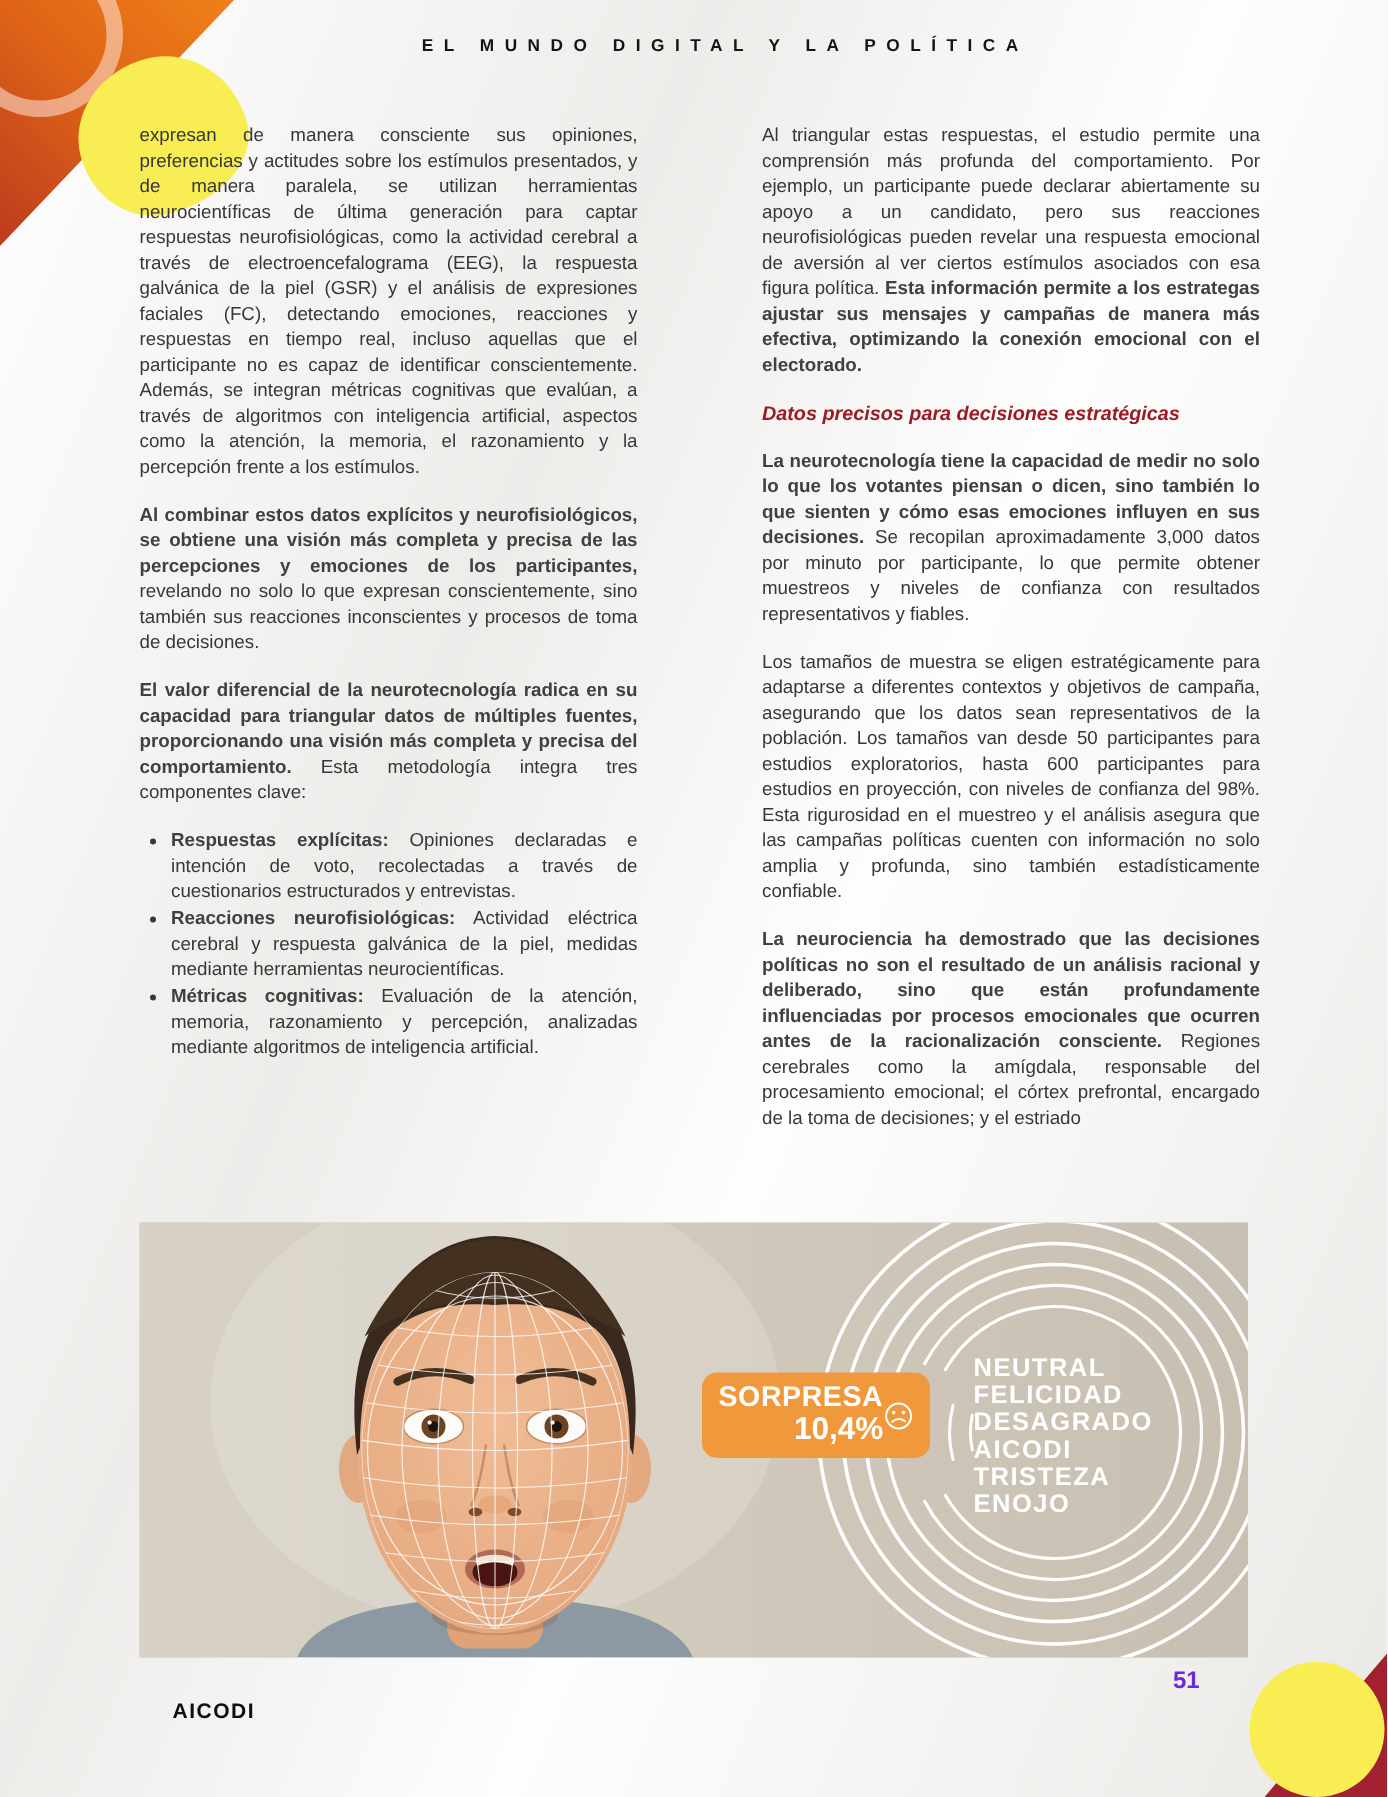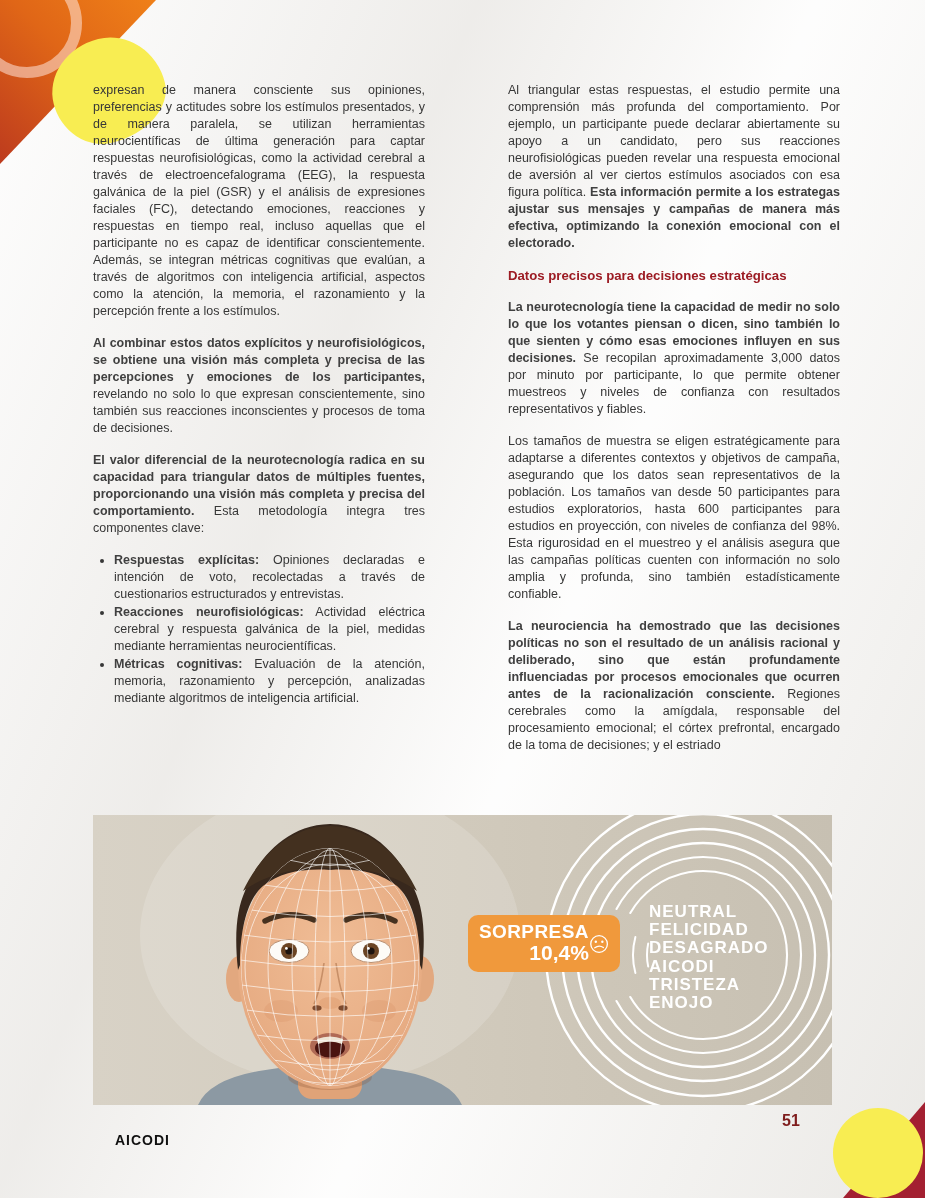--- a/index.html
+++ b/index.html
@@ -45,35 +45,35 @@
     position:absolute; top:25px; left:0; right:0; z-index:2;
     text-align:center; text-indent:42px;
     font-size:11.5px; font-weight:bold; letter-spacing:7px; color:#141414;
   }
   .footer-brand{
     position:absolute; left:115px; top:1116px; z-index:2;
     font-size:14px; font-weight:bold; letter-spacing:1px; color:#101010;margin-top:16px;
   }
   .page-number{
     position:absolute; left:782px; top:1112px; z-index:2;
-    font-size:16px; font-weight:bold; color:#7f1d1d;
+    font-size:16px; font-weight:bold; color:#6d28d9;
   }
   
   .col{
     position:absolute; top:82px; width:332px; z-index:2;
     font-size:12.5px; line-height:17px; color:#373737; text-align:justify;
   }
   .col-left{left:93px;} .col-right{left:508px;}
   .col p{margin:0 0 15px;}
   .col strong{color:#404040;}
   .section-heading{
     margin:0 0 15px; font-size:13.2px; font-weight:bold;
     color:var(--heading_red,#9c1b23);
   }
-  .section-heading.italic{}
+  .section-heading.italic{font-style:italic;}
   .col ul{margin:9px 0 0 4px; padding-left:17px;}
   .col li{margin:0 0 1px;}
   
   .figure{
     position:absolute; left:93px; top:815px; width:739px; height:290px; z-index:2;
     overflow:hidden; background:#cdc6b8;
   }
   .figure svg.scene{position:absolute; left:0; top:0;}
   .emotion-badge{
     position:absolute; left:375px; top:100px; width:152px; height:57px;
@@ -92,20 +92,21 @@
 </style>
 </head>
 <body>
 
 <div class="page">
 
   <div class="corner-orange"></div>
   <div class="corner-ring"></div>
   <div class="yellow-blob"></div>
 
+  <div class="header-title">EL MUNDO DIGITAL Y LA POLÍTICA</div>
 
   <div class="col col-left">
     <p><span>expresan de manera consciente sus opiniones, preferencias y actitudes sobre los estímulos presentados, y de manera paralela, se utilizan herramientas neurocientíficas de última generación para captar respuestas neurofisiológicas, como la actividad cerebral a través de electroencefalograma (EEG), la respuesta galvánica de la piel (GSR) y el análisis de expresiones faciales (FC), detectando emociones, reacciones y respuestas en tiempo real, incluso aquellas que el participante no es capaz de identificar conscientemente. Además, se integran métricas cognitivas que evalúan, a través de algoritmos con inteligencia artificial, aspectos como la atención, la memoria, el razonamiento y la percepción frente a los estímulos.</span></p>
     <p><strong>Al combinar estos datos explícitos y neurofisiológicos, se obtiene una visión más completa y precisa de las percepciones y emociones de los participantes,</strong><span> revelando no solo lo que expresan conscientemente, sino también sus reacciones inconscientes y procesos de toma de decisiones.</span></p>
     <p><strong>El valor diferencial de la neurotecnología radica en su capacidad para triangular datos de múltiples fuentes, proporcionando una visión más completa y precisa del comportamiento.</strong><span> Esta metodología integra tres componentes clave:</span></p>
     <ul>
       <li><strong>Respuestas explícitas:</strong><span> Opiniones declaradas e intención de voto, recolectadas a través de cuestionarios estructurados y entrevistas.</span></li>
       <li><strong>Reacciones neurofisiológicas:</strong><span> Actividad eléctrica cerebral y respuesta galvánica de la piel, medidas mediante herramientas neurocientíficas.</span></li>
       <li><strong>Métricas cognitivas:</strong><span> Evaluación de la atención, memoria, razonamiento y percepción, analizadas mediante algoritmos de inteligencia artificial.</span></li>
     </ul>

